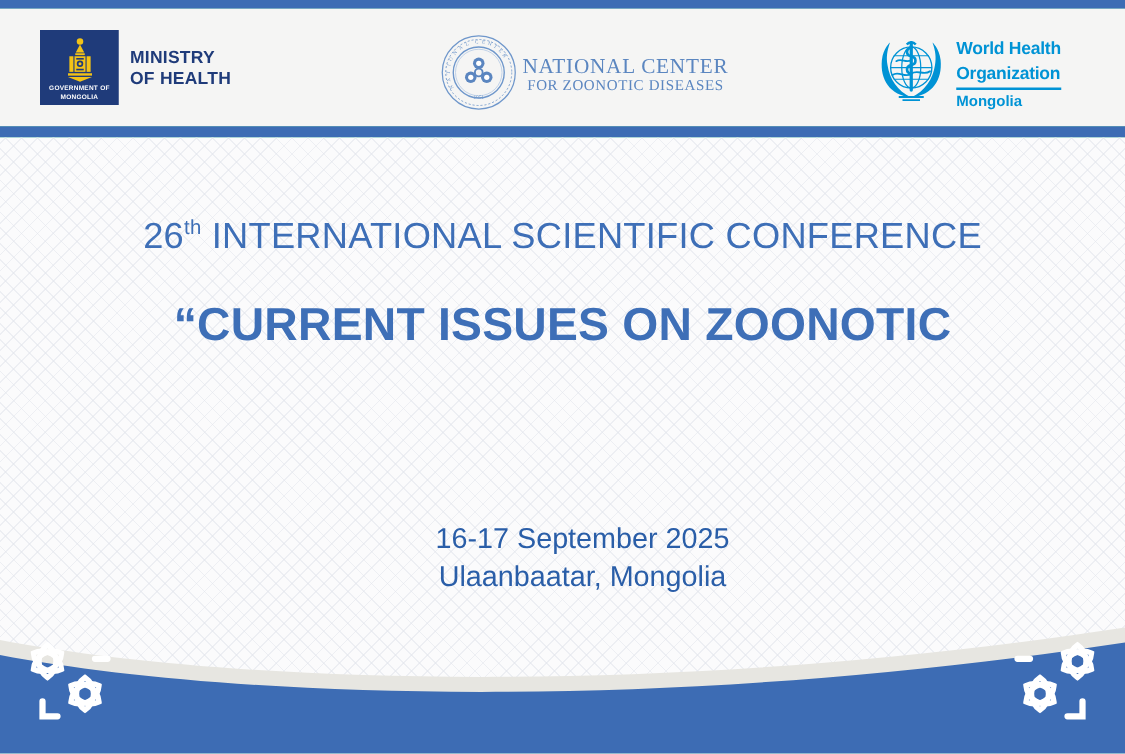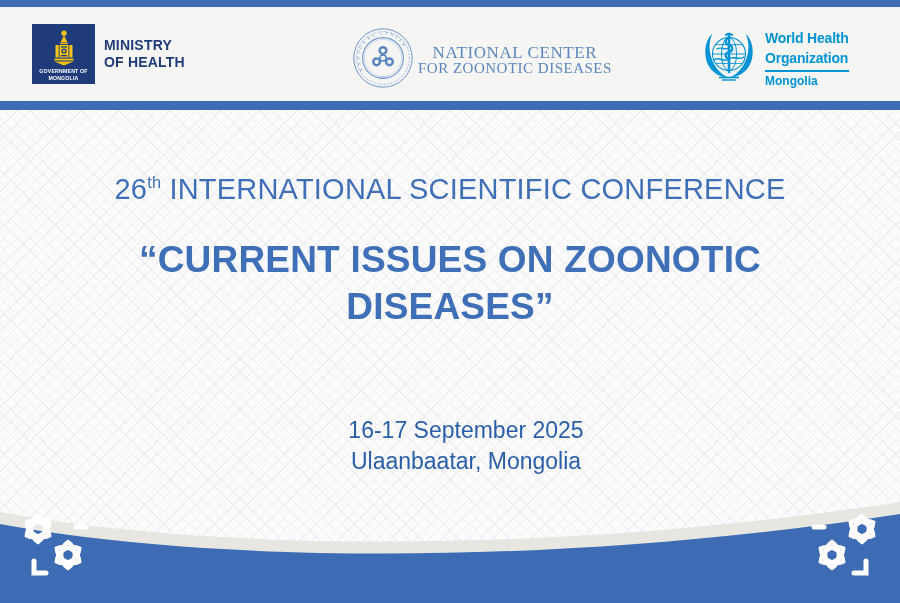--- a/index.html
+++ b/index.html
@@ -92,21 +92,21 @@
     font-family: "Liberation Serif", serif;
     white-space: nowrap;
     text-align: center;
   }
   .nczd-line1 {
     font-size: 17px;
     letter-spacing: .6px;
     line-height: 19px;
   }
   .nczd-line2 {
-    font-size: 15px;
+    font-size: 12px;
     letter-spacing: .5px;
     line-height: 12px;
   }
 
   .logo-who {
     position: absolute;
     left: 700px; top: 21px;
     display: flex;
     align-items: flex-start;
   }
@@ -307,21 +307,20 @@
   </div>
 
   <div class="bar-divider"></div>
 
   <div class="body-area">
 
     <div class="title-block">
       <div class="title-line1"><span>26</span><sup>th</sup><span> INTERNATIONAL SCIENTIFIC CONFERENCE</span></div>
       <div class="title-main">
         <div>“CURRENT ISSUES ON ZOONOTIC</div>
-        <div>DISEASES”</div>
       </div>
     </div>
 
     <div class="meta-block">
       <div>16-17 September 2025</div>
       <div>Ulaanbaatar, Mongolia</div>
     </div>
   </div>
 
   <svg class="wave" viewBox="0 0 900 135" preserveAspectRatio="none">

